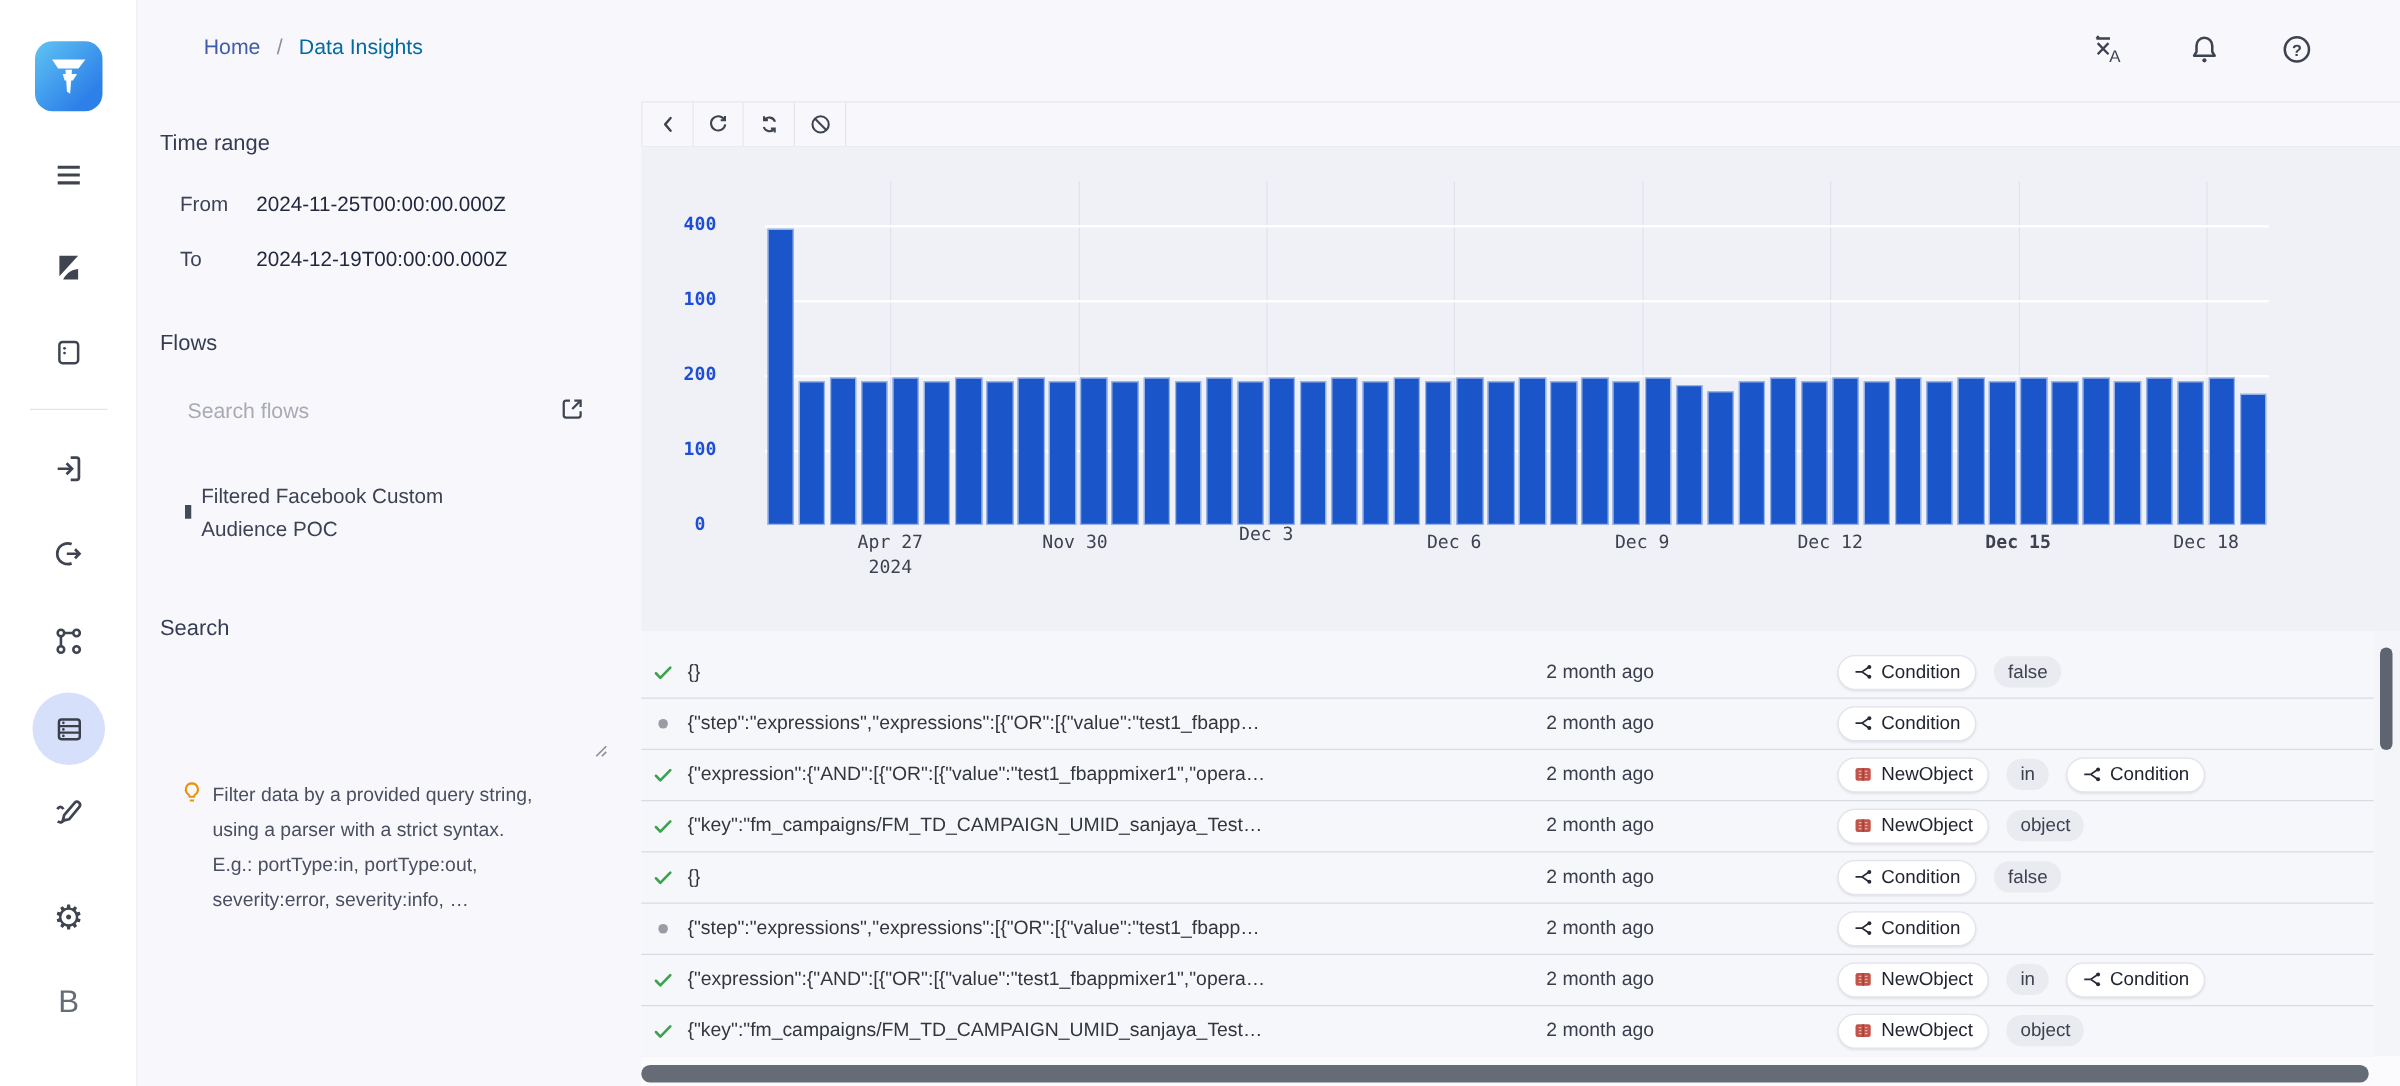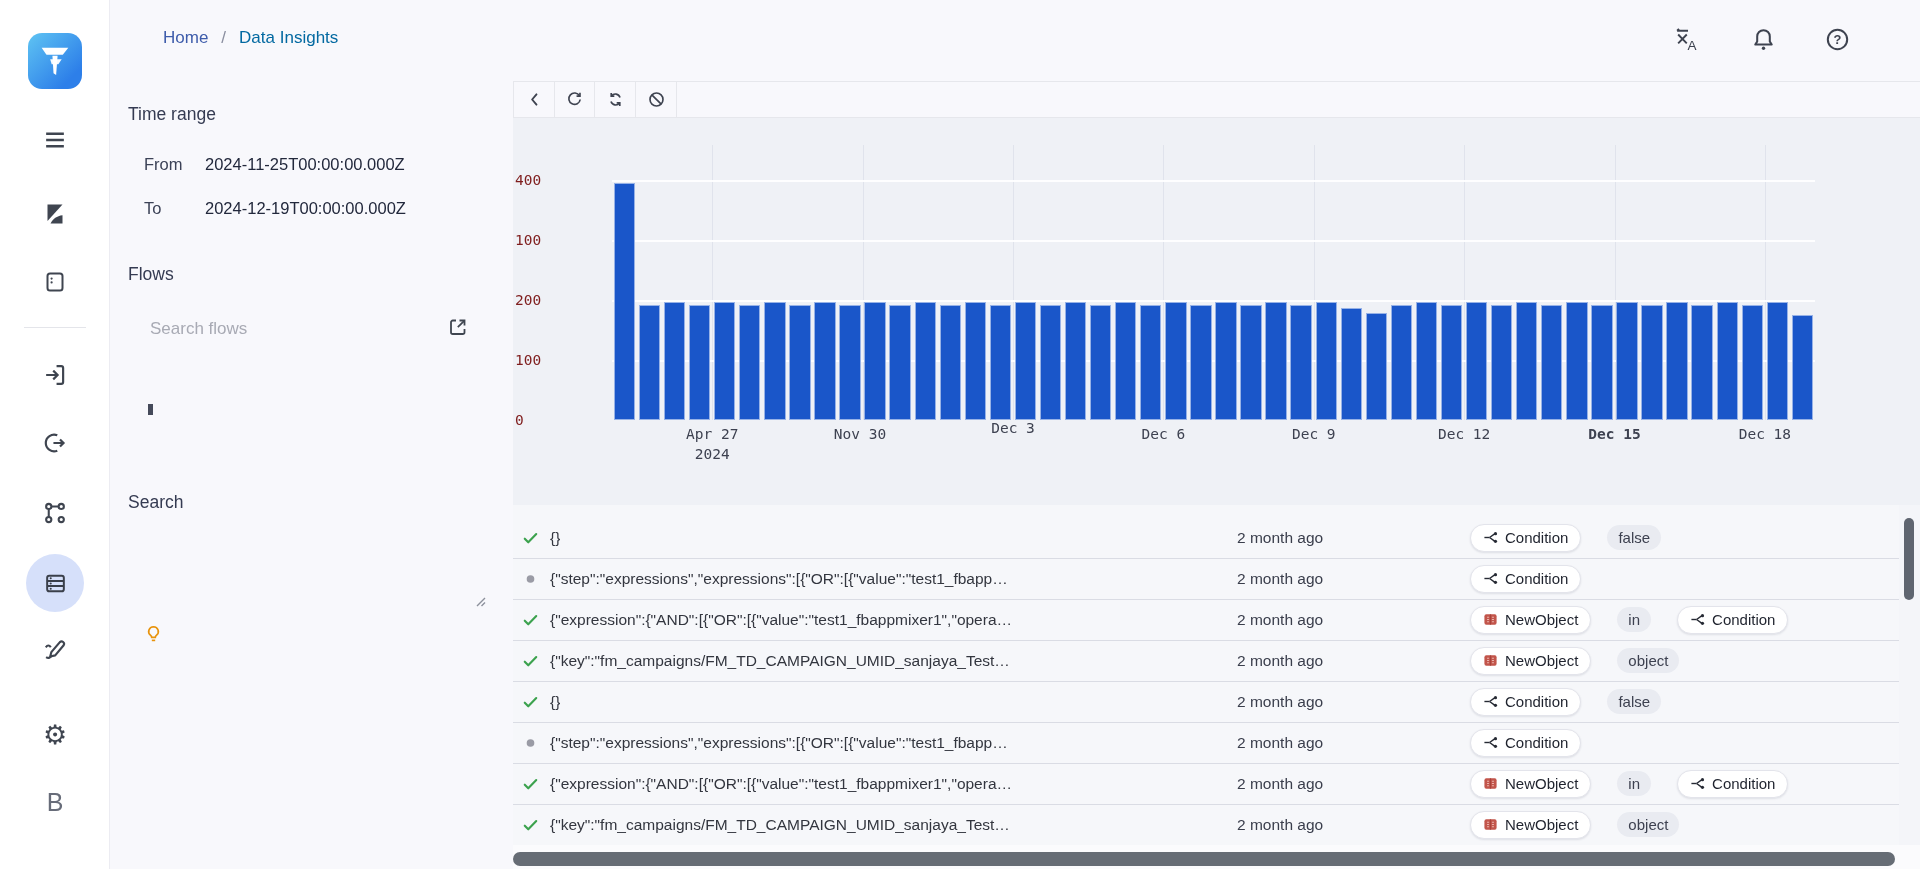--- a/index.html
+++ b/index.html
@@ -52,34 +52,34 @@
   .tcell{position:absolute;top:0;height:35px;width:40px;border-left:1px solid #e6e7ec;
          display:flex;align-items:center;justify-content:center;cursor:pointer;}
   .tsep{position:absolute;top:0;left:163px;height:35px;width:0;border-left:1px solid #e6e7ec;}
 
   
   .chart{position:absolute;left:0;top:118px;width:1407px;height:387px;background:#eff1f6;}
   .vline{position:absolute;top:27px;height:275px;width:1px;background:#e0e3ec;}
   .hline{position:absolute;height:1.5px;background:rgba(255,255,255,0.92);}
   .bar{position:absolute;background:#1a56c9;border:1px solid rgba(255,255,255,0.55);
        box-sizing:border-box;}
-  .ylabel{position:absolute;left:2px;width:90px;text-align:left;font-family:"DejaVu Sans Mono",monospace;
-          font-size:14.5px;color:#7f1d1d;}
+  .ylabel{position:absolute;left:2px;width:90px;text-align:center;font-family:"DejaVu Sans Mono",monospace;
+          font-size:14.5px;color:#1d4ed8;font-weight:bold;}
   .xlabel{position:absolute;width:110px;text-align:center;font-family:"DejaVu Sans Mono",monospace;
           font-size:14.5px;color:#3d4150;}
 
   
   .tbl{position:absolute;left:0;top:505px;width:1386px;height:340px;background:#f6f7fa;}
   .trow{position:absolute;left:0;width:1386px;height:41px;border-bottom:1px solid #dadce4;
         box-sizing:content-box;}
   .ticon{position:absolute;left:9px;top:50%;transform:translateY(-50%);width:17px;height:17px;}
   .tmsg{position:absolute;left:37px;top:50%;transform:translateY(-50%);max-width:600px;
         white-space:nowrap;overflow:hidden;font-size:15.5px;color:#33363f;}
   .ttime{position:absolute;left:724px;top:50%;transform:translateY(-50%);font-size:15.5px;color:#3a3e4c;}
-  .tbadges{position:absolute;left:957px;top:0;height:100%;display:flex;align-items:center;gap:26px;}
+  .tbadges{position:absolute;left:957px;top:0;height:100%;display:flex;align-items:center;gap:14px;}
   .pill{display:inline-flex;align-items:center;gap:7px;border-radius:14px;font-size:15px;
         white-space:nowrap;cursor:pointer;}
   .pill-white{background:#ffffff;border:1px solid #e3e4eb;box-shadow:0 1px 2px rgba(50,55,80,.12);
               height:26px;padding:0 12px;color:#1f232e;}
   .pill-gray{background:#e9ebf1;height:25px;padding:0 11px;color:#3d4150;}
   .pill svg{display:block;}
 
   
   .vgutter{position:absolute;left:1386px;top:505px;width:21px;height:340px;background:#f4f5f9;}
   .vthumb{position:absolute;left:5px;top:13px;width:10px;height:82px;border-radius:5px;
@@ -219,34 +219,36 @@
     <div class="fp-h" style="left:19px;top:264px">Flows</div>
     <div class="fp-placeholder" style="left:41px;top:319px">Search flows</div>
     <div class="extlink">
       <svg width="22" height="22" viewBox="0 0 22 22" fill="none" stroke="#3f4550" stroke-width="1.8">
         <path d="M9 4.5H5.8A1.8 1.8 0 0 0 4 6.3v9.9A1.8 1.8 0 0 0 5.8 18h9.9a1.8 1.8 0 0 0 1.8-1.8V13"></path>
         <path d="M12.5 4.5H17.5V9.5"></path>
         <path d="M17.2 4.8 10.8 11.2"></path>
       </svg>
     </div>
     <div class="flow-bullet"></div>
+    <div class="flow-item">Filtered Facebook Custom Audience POC</div>
 
     <div class="fp-h" style="left:19px;top:492px">Search</div>
     <div class="search-box"></div>
     <div class="resize-handle">
       <svg width="12" height="12" viewBox="0 0 12 12" stroke="#8d919c" stroke-width="1.4">
         <path d="M2 10 10 2M6.5 10 10 6.5"></path>
       </svg>
     </div>
     <div class="tip-icon">
       <svg width="21" height="21" viewBox="0 0 20 20" fill="none" stroke="#e8930c" stroke-width="1.6">
         <path d="M10 2.6a4.6 4.6 0 0 1 2.7 8.3c-.6.5-1 1.1-1 1.9H8.3c0-.8-.4-1.4-1-1.9A4.6 4.6 0 0 1 10 2.6z"></path>
         <path d="M8.4 15.6h3.2"></path>
       </svg>
     </div>
+    <div class="tip-text">Filter data by a provided query string, using a parser with a strict syntax. E.g.: portType:in, portType:out, severity:error, severity:info, …</div>
   </div>
 
   <div class="main">
     <div class="toolbar" id="toolbar">
       <span class="tsep"></span>
     <div class="tcell" style="left: 0px;">
           <svg width="19" height="19" viewBox="0 0 24 24" fill="none" stroke="#3e4350" stroke-width="2.4" stroke-linecap="round" stroke-linejoin="round">
             <path d="M14.5 5.5 9 12l5.5 6.5"></path>
           </svg>
         </div>

